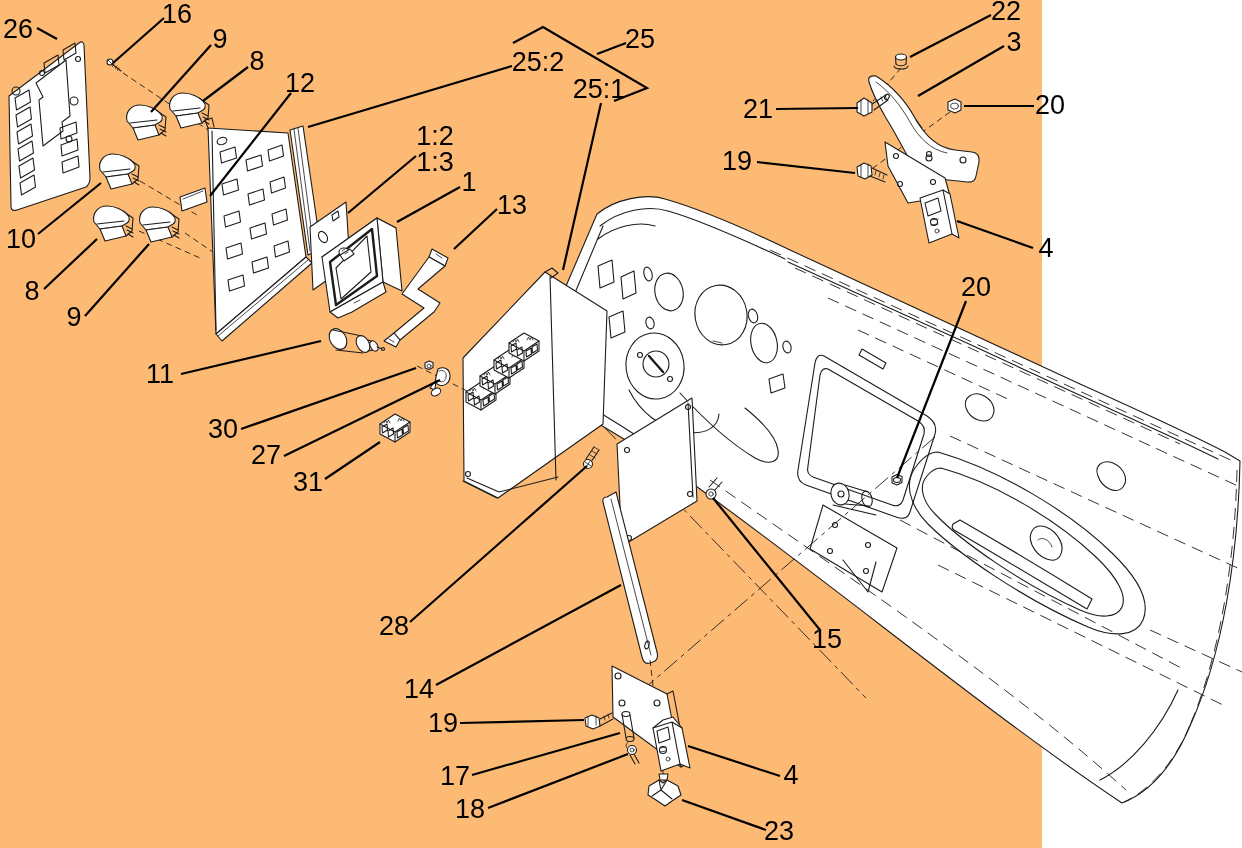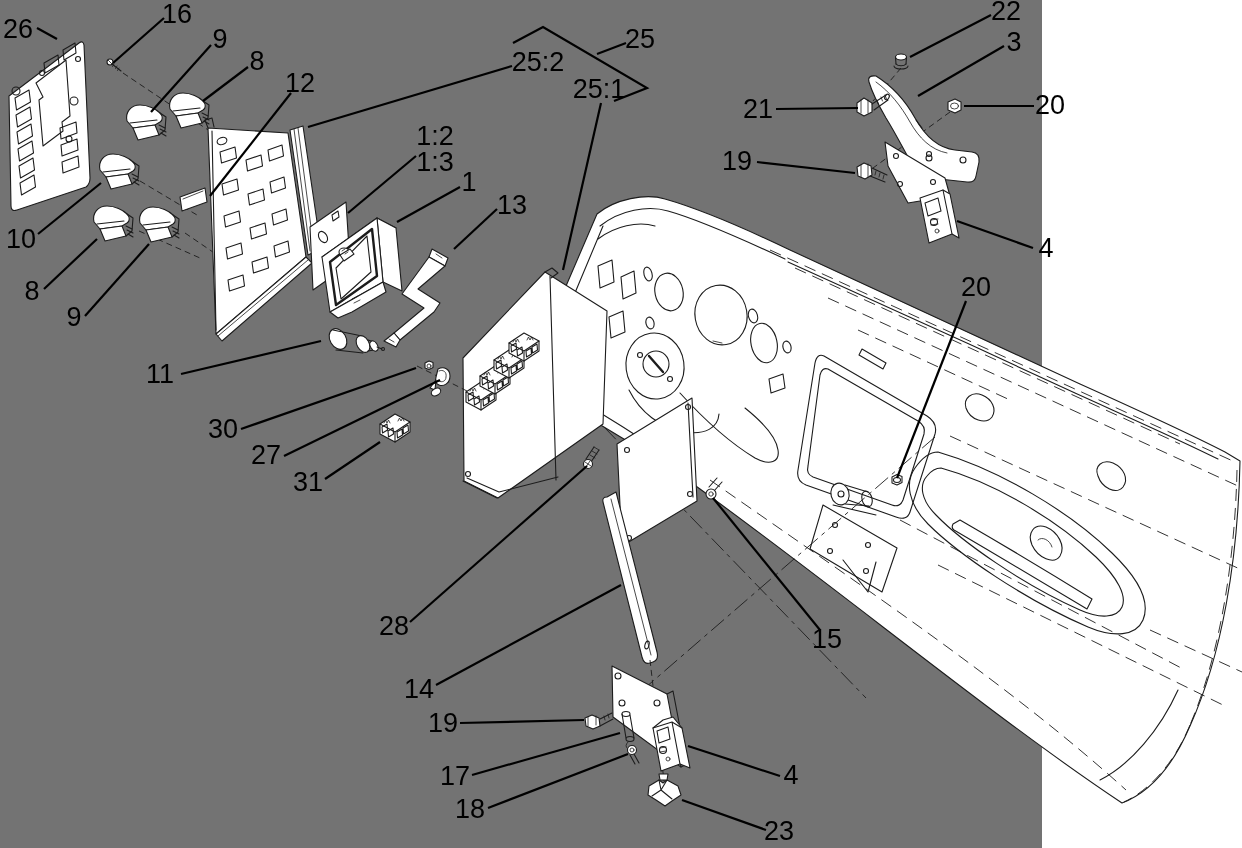--- a/index.html
+++ b/index.html
@@ -1,17 +1,17 @@
 <!DOCTYPE html>
 <html><head>
 <meta charset="utf-8">
 <style>
   html,body{margin:0;padding:0;background:#ffffff;}
   body{width:1242px;height:848px;overflow:hidden;font-family:"Liberation Sans",sans-serif;}
-  #stage{position:relative;width:1042px;height:848px;background:#737373;}
+  #stage{position:relative;width:1042px;height:848px;background:#fdba74;}
   svg{display:block}
   .part{stroke:#1c1c1c;stroke-width:1.1;fill:none;stroke-linejoin:round;stroke-linecap:round;}
   .partw{stroke:#1c1c1c;stroke-width:1.1;fill:#ffffff;stroke-linejoin:round;stroke-linecap:round;}
   .thick{stroke-width:2.4;}
   .thin{stroke-width:0.8;}
   .dash{stroke:#1c1c1c;stroke-width:0.9;fill:none;stroke-dasharray:12 7;}
   .dashS{stroke:#1c1c1c;stroke-width:0.9;fill:none;stroke-dasharray:6 4;}
   .phantom{stroke:#1c1c1c;stroke-width:0.9;fill:none;stroke-dasharray:17 5 4 5;}
   .callout-line{stroke:#000;stroke-width:2.2;fill:none;}
   .callout-text{font-family:"Liberation Sans",sans-serif;font-size:27px;fill:#000;}

